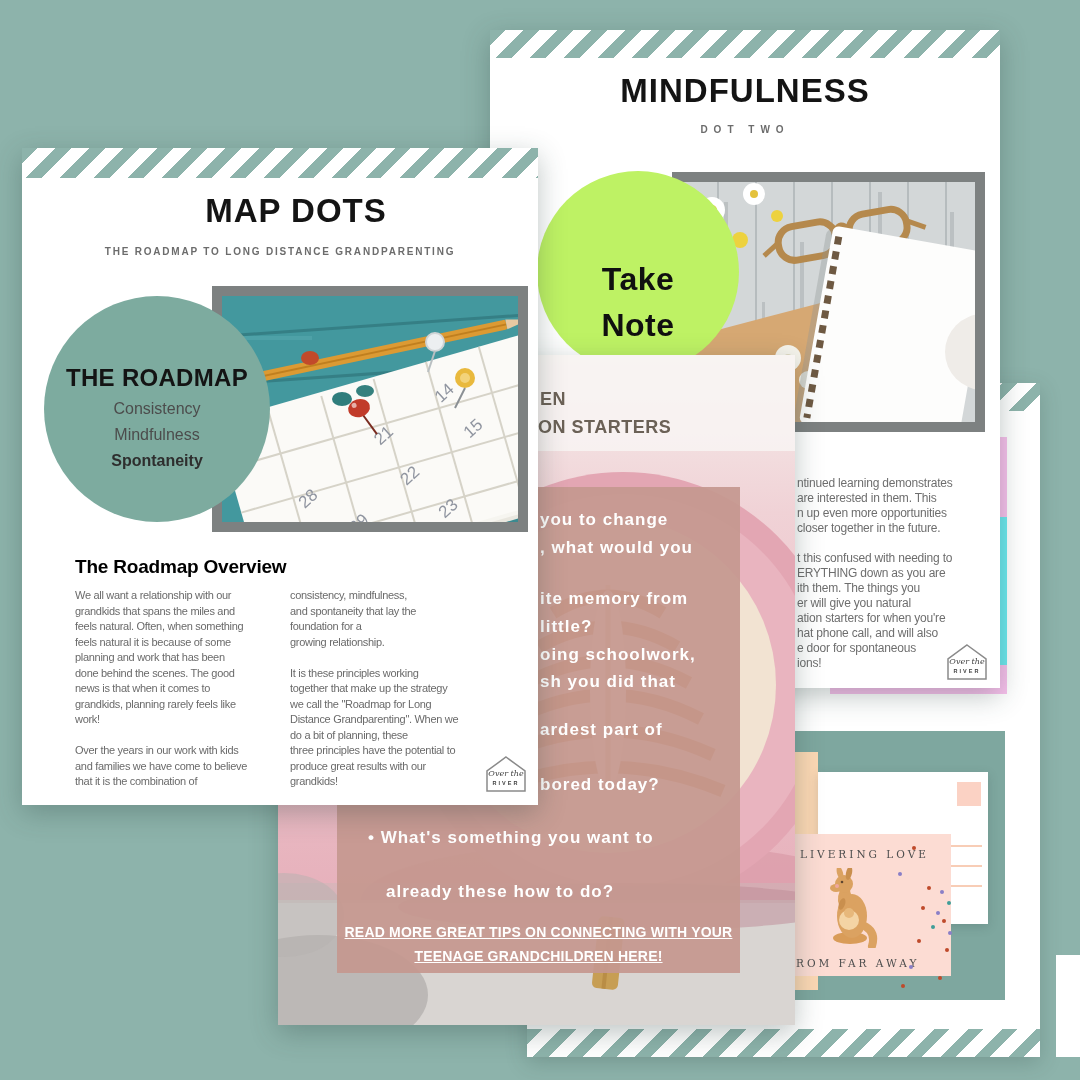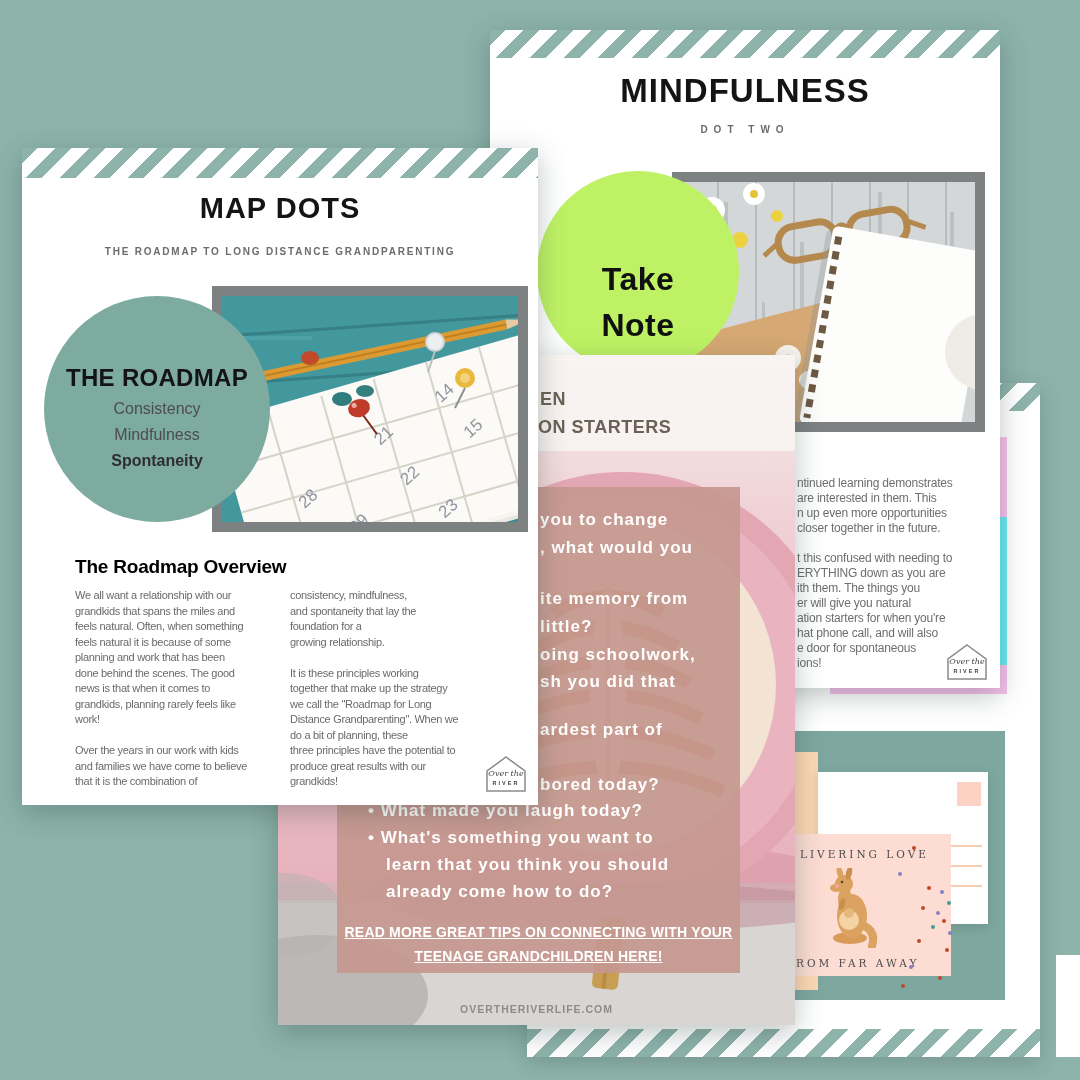--- a/index.html
+++ b/index.html
@@ -63,22 +63,22 @@
   .f1{top:23px;}.f2{top:51px;}.f3{top:102px;}.f4{top:130px;}.f5{top:158px;}.f6{top:185px;}.f7{top:233px;}.f8{top:288px;}
   .b1{left:31px;top:314px;}.b2{left:31px;top:341px;}.b3{left:49px;top:368px;}.b4{left:49px;top:395px;}
   .s-link{position:absolute;left:0;top:433px;width:100%;text-align:center;font-size:14px;font-weight:700;
           letter-spacing:.2px;line-height:24px;color:#fff;text-decoration:underline;white-space:pre-line;cursor:pointer;}
   .s-web{position:absolute;left:0;top:648px;width:100%;text-align:center;font-size:10.5px;font-weight:700;
          letter-spacing:1px;color:#8e8b89;}
 
   
   .mapdots{left:22px;top:148px;width:516px;height:657px;}
   .mapdots .stripes{height:30px;}
-  .d-title{position:absolute;top:44px;left:0;width:100%;text-align:center;margin:0;
-           font-size:29px;font-weight:800;letter-spacing:1px;color:#141414;}
+  .d-title{position:absolute;top:44px;left:16px;width:100%;text-align:center;margin:0;
+           font-size:33px;font-weight:800;letter-spacing:1px;color:#141414;}
   .d-sub{position:absolute;top:98px;left:0;width:100%;text-align:center;
          font-size:10px;font-weight:600;letter-spacing:1.8px;color:#6c6c6c;}
   .md-frame{position:absolute;left:190px;top:138px;width:296px;height:226px;border:10px solid #7d8181;background:#43989e;}
   .road-circle{position:absolute;left:22px;top:148px;width:226px;height:226px;border-radius:50%;
                background:#7dab9f;text-align:center;}
   .rc-head{padding-top:68px;font-size:24px;font-weight:800;color:#141414;letter-spacing:.3px;}
   .rc-items{margin-top:4px;font-size:16px;line-height:26px;color:#4c4c4c;}
   .rc-items .it3{color:#2e2e2e;font-weight:600;}
   .ov-head{position:absolute;left:53px;top:408px;font-size:19px;font-weight:800;color:#000000;letter-spacing:-.2px;}
   .col{position:absolute;top:440px;font-size:11px;line-height:15.5px;color:#6a6a6a;letter-spacing:-.3px;white-space:pre;}
@@ -280,29 +280,26 @@
 
     <div class="overlay">
       <div class="ofrag f1">you to change</div>
       <div class="ofrag f2">, what would you</div>
       <div class="ofrag f3">ite memory from</div>
       <div class="ofrag f4">little?</div>
       <div class="ofrag f5">oing schoolwork,</div>
       <div class="ofrag f6">sh you did that</div>
       <div class="ofrag f7">ardest part of</div>
       <div class="ofrag f8">bored today?</div>
-      <div class="obul b1">• What made you laugh today?</div>
       <div class="obul b2">• What's something you want to</div>
-      <div class="obul b3">learn that you think you should</div>
-      <div class="obul b4">already come how to do?</div>
+      <div class="obul b4">already these how to do?</div>
       <div class="s-link">READ MORE GREAT TIPS ON CONNECTING WITH YOUR
 TEENAGE GRANDCHILDREN HERE!</div>
     </div>
 
-    <div class="s-web">OVERTHERIVERLIFE.COM</div>
   </section>
 
   <section class="page mapdots">
     <div class="stripes top"></div>
     <h1 class="d-title">MAP DOTS</h1>
     <div class="d-sub">THE ROADMAP TO LONG DISTANCE GRANDPARENTING</div>
 
     <div class="md-frame">
       <svg width="296" height="226" viewBox="0 0 296 226">
         <rect width="296" height="226" fill="#43989e"></rect>

